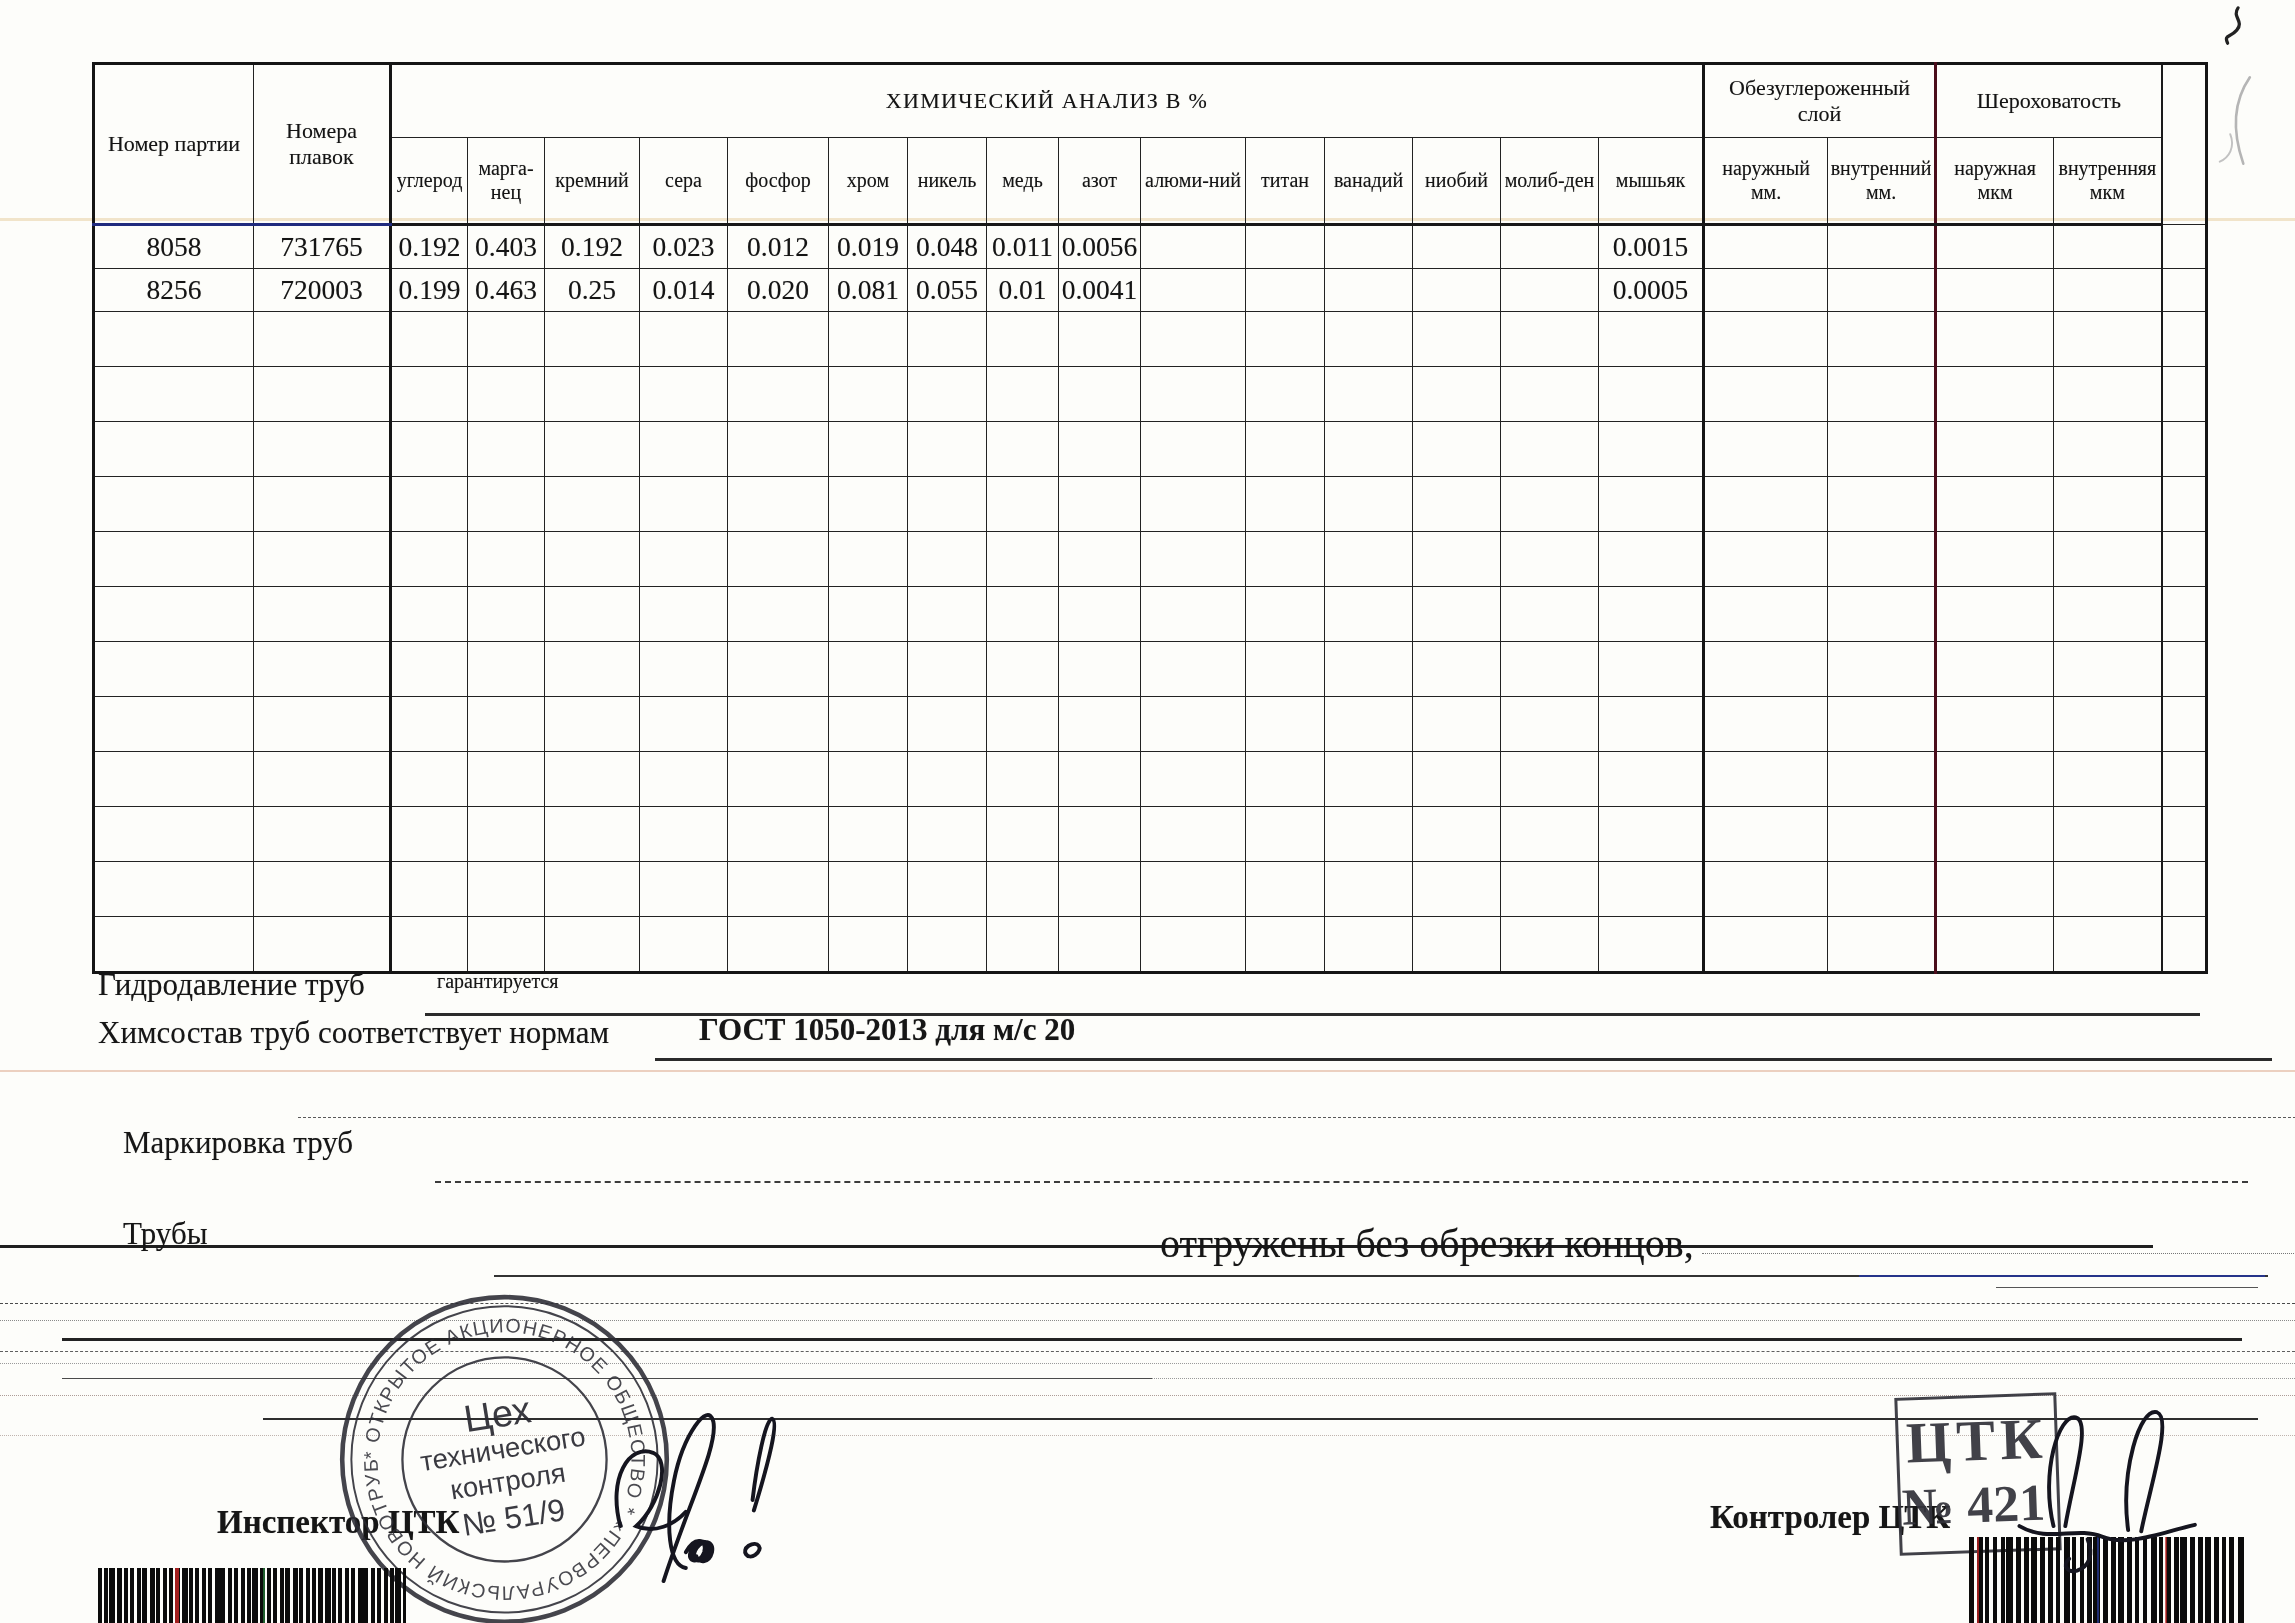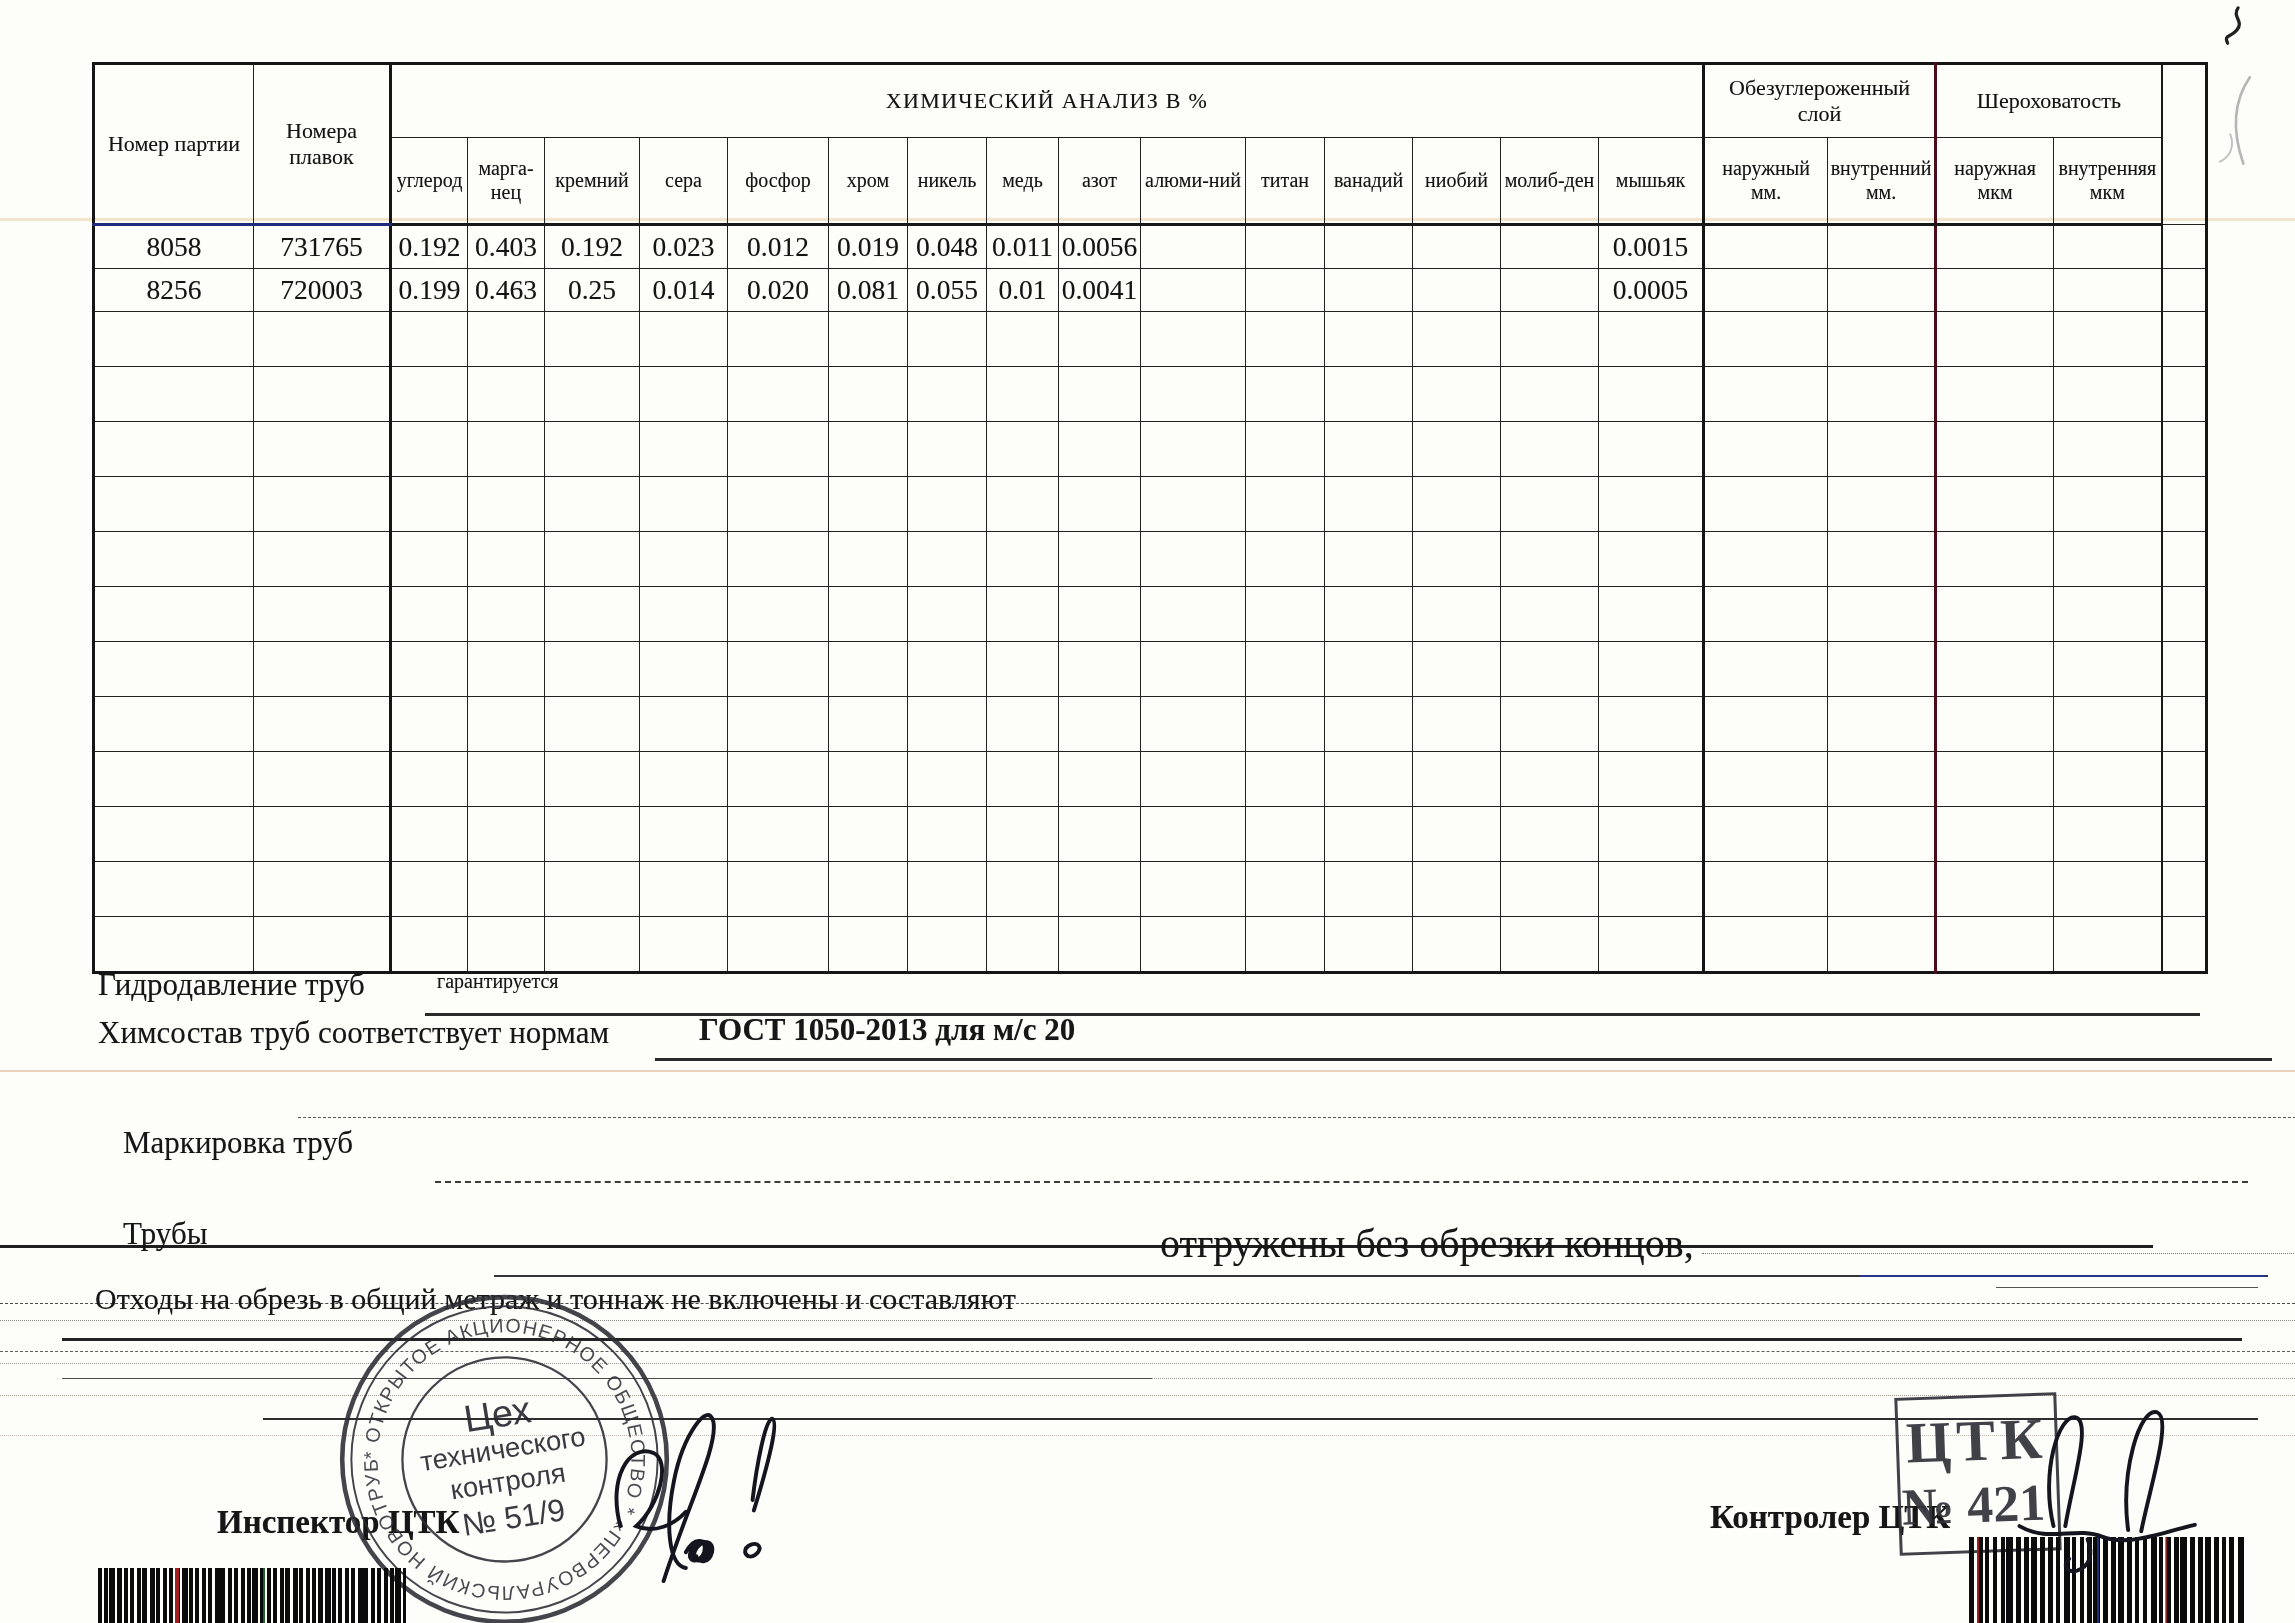--- a/index.html
+++ b/index.html
@@ -465,21 +465,20 @@
   <div class="rule" style="left:435px;top:1181px;width:1813px;border-top:2px dashed #3c3c3c;"></div>
 
   <div class="lbl" style="left:123px;top:1216px;font-size:31px;">Трубы</div>
   <div class="lbl" style="left:1160px;top:1220px;font-size:40px;">отгружены без обрезки концов,</div>
   <div class="rule" style="left:0;top:1245px;width:2153px;height:2.6px;background:#1f1f1f;"></div>
   <div class="rule" style="left:1702px;top:1253px;width:594px;border-top:1.3px dotted #777;"></div>
   <div class="rule" style="left:494px;top:1275px;width:1774px;height:2px;background:#333;"></div>
   <div class="rule" style="left:1859px;top:1275px;width:406px;height:2px;background:#2334a0;opacity:.8;"></div>
   <div class="rule" style="left:1996px;top:1287px;width:262px;height:1.3px;background:#555;"></div>
 
-  <div class="lbl" style="left:95px;top:1282px;font-size:30px;">Отходы на обрезь в общий метраж и тоннаж не включены и составляют</div>
   <div class="rule" style="left:0;top:1303px;width:2295px;border-top:1.3px dashed #4a4a4a;"></div>
   <div class="rule" style="left:0;top:1320px;width:2295px;border-top:0.7px dotted #8a8a8a;"></div>
   <div class="rule" style="left:62px;top:1338px;width:2180px;height:2.6px;background:#232323;"></div>
   <div class="rule" style="left:0;top:1351px;width:2295px;border-top:1.3px dashed #5f5f5f;"></div>
   <div class="rule" style="left:0;top:1363px;width:2295px;border-top:0.7px dotted #9a9a9a;"></div>
   <div class="rule" style="left:62px;top:1378px;width:1090px;height:1.3px;background:#4a4a4a;"></div>
   <div class="rule" style="left:1152px;top:1378px;width:1143px;border-top:0.7px dotted #999;"></div>
   <div class="rule" style="left:0;top:1395px;width:2295px;border-top:0.7px dotted #ad9d97;"></div>
   <div class="rule" style="left:263px;top:1418px;width:1995px;height:2px;background:#2e2e2e;"></div>
   <div class="rule" style="left:0;top:1435px;width:2295px;border-top:0.7px dotted #c0b4ae;"></div>

